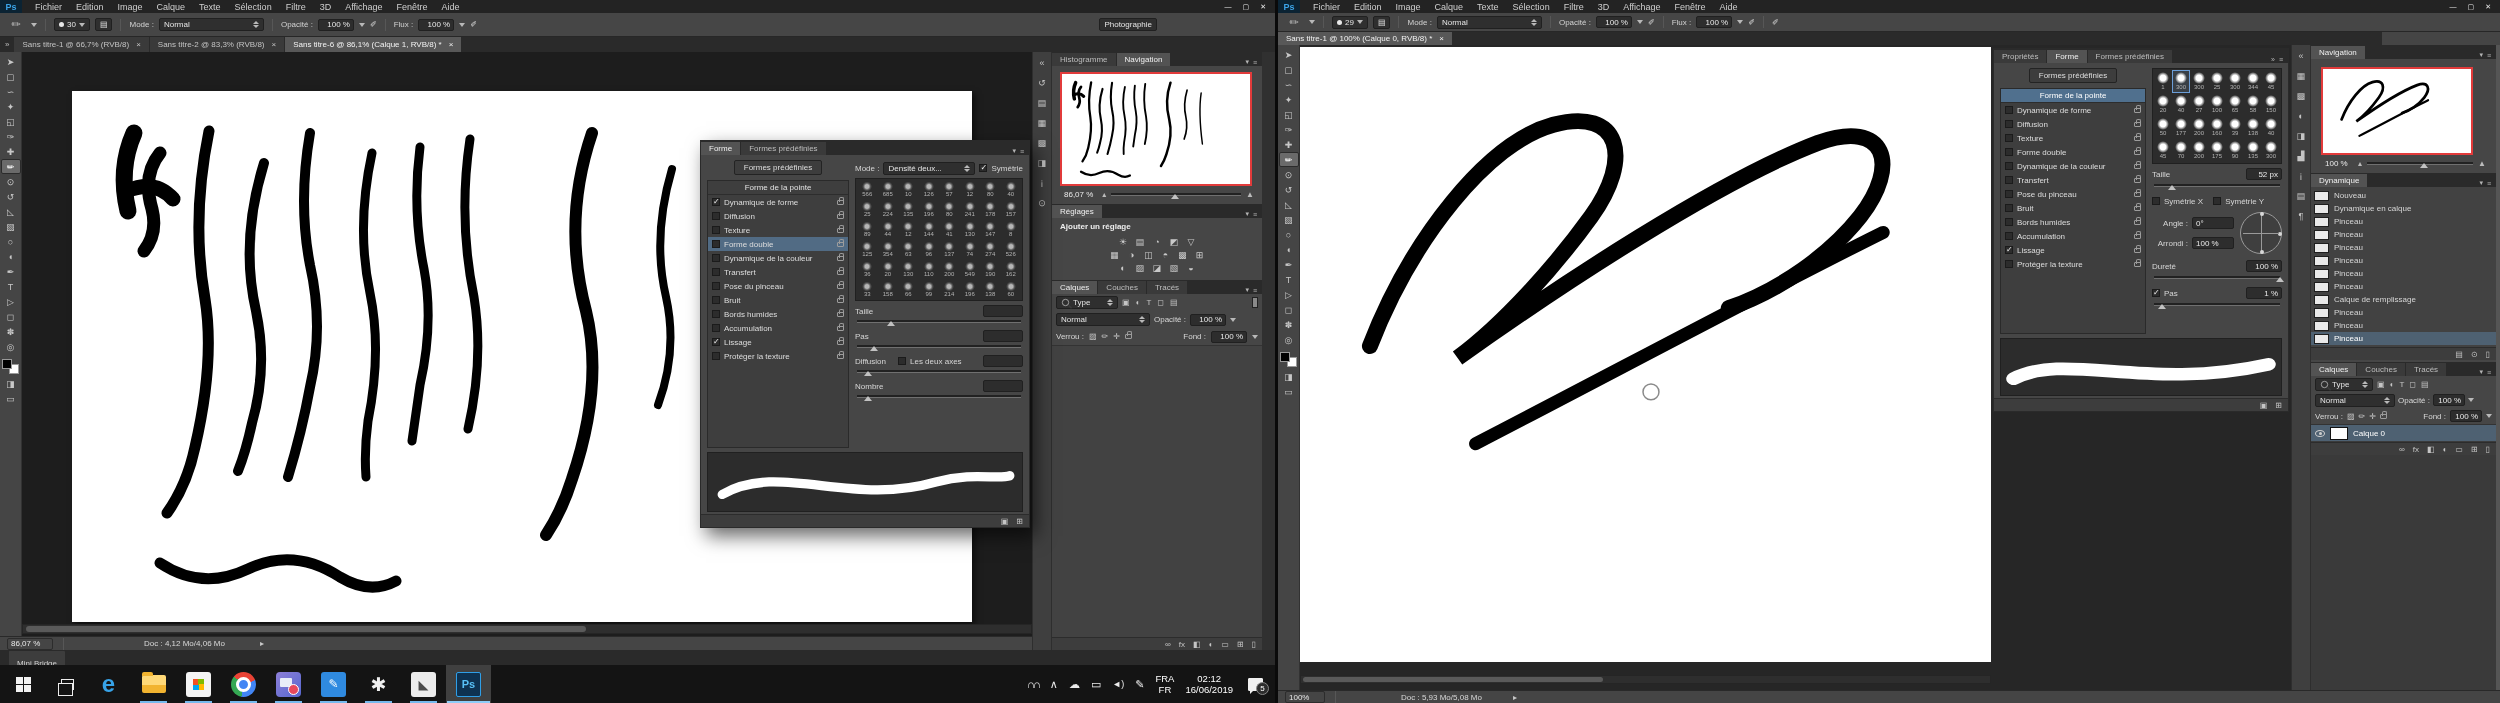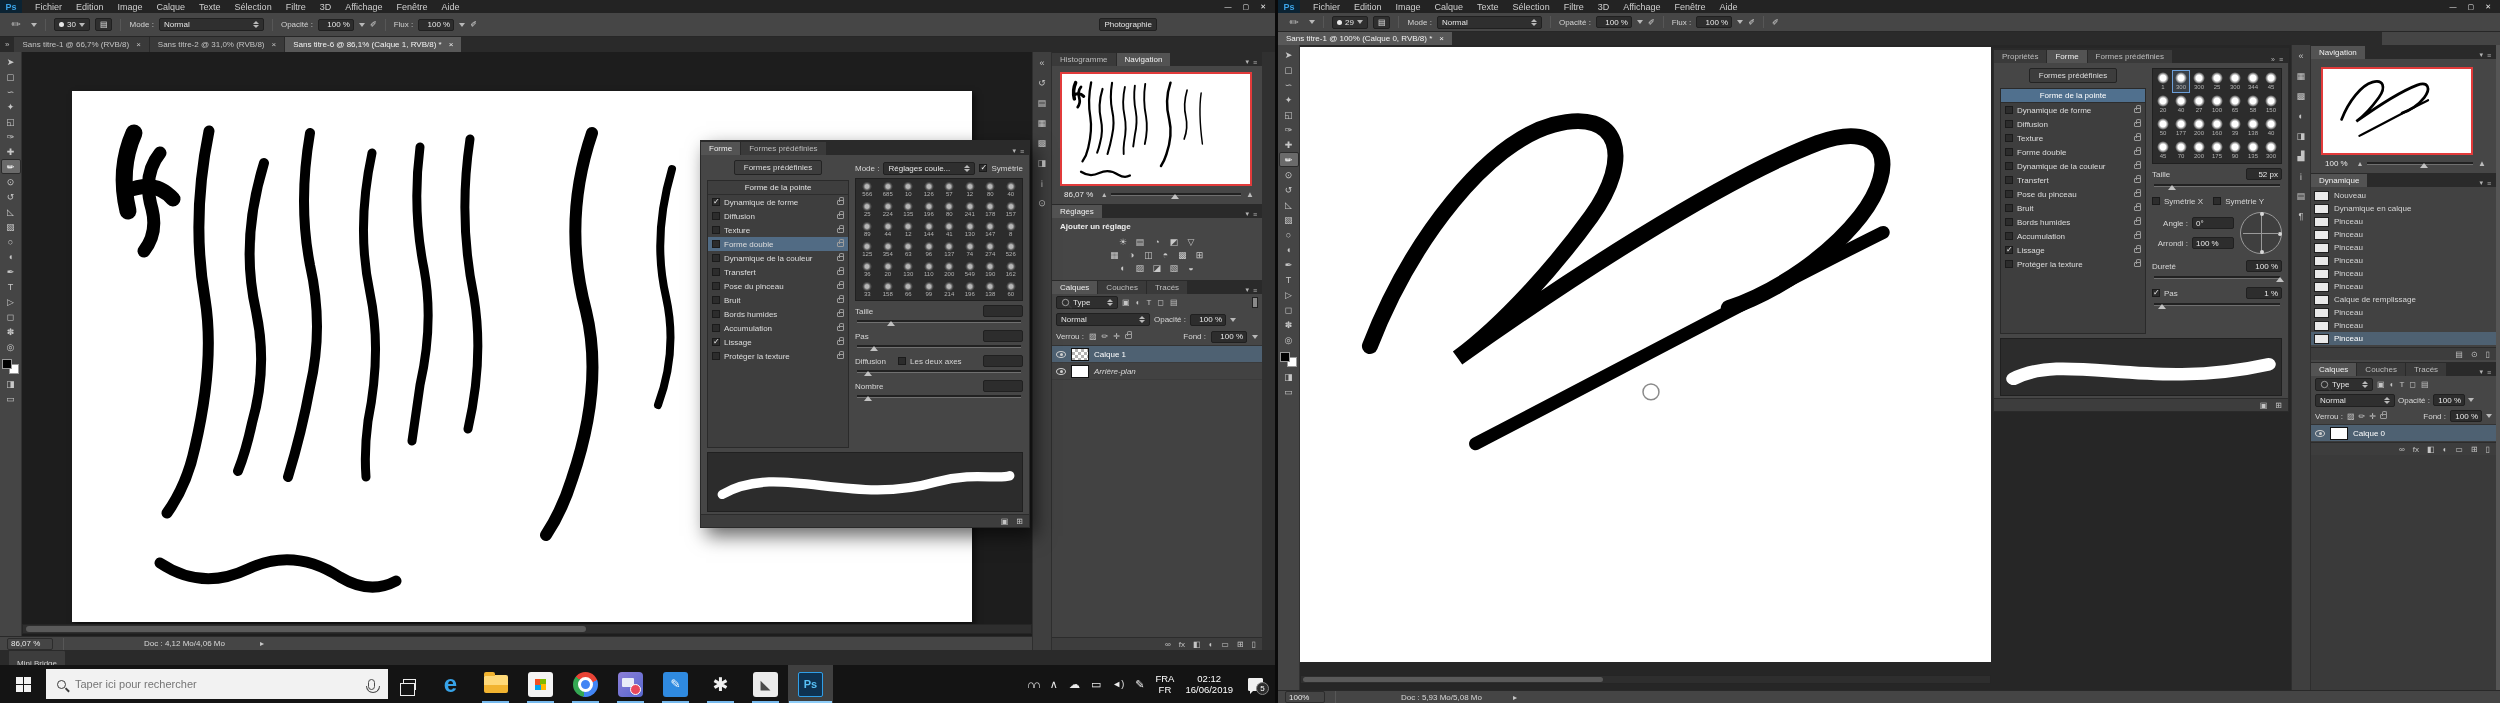--- a/index.html
+++ b/index.html
@@ -191,21 +191,21 @@
 
     <div class="a tabsbar" style="left:0;top:37px;width:1275px;height:15px">
       <span class="f" style="padding:0 5px;color:#bbb">»</span>
       <div class="f" style="align-items:stretch">
 
       <div class="dtab">
           <span>Sans titre-1 @ 66,7% (RVB/8)</span>
           <span class="x">×</span>
         </div>
           <div class="dtab">
-          <span>Sans titre-2 @ 31,0% (RVB/8)</span>
+          <span>Sans titre-2 @ 83,3% (RVB/8)</span>
           <span class="x">×</span>
         </div>
           <div class="dtab active">
           <span>Sans titre-6 @ 86,1% (Calque 1, RVB/8) *</span>
           <span class="x">×</span>
         </div>
         </div>
     </div>
 
     <div class="a toolbar" style="left:0;top:52px;width:22px;height:584px">
@@ -343,21 +343,21 @@
                 <span class="lock push"></span>
               </div>
               </div>
           </div>
         </div>
 
         <div style="flex:1;display:flex;flex-direction:column;min-width:0">
           <div class="f" style="gap:4px;height:16px;flex:none">
             <span>Mode :</span>
             <span class="chip" style="flex:1;justify-content:space-between;min-width:0">
-              <span style="overflow:hidden;text-overflow:ellipsis;white-space:nowrap">Réglages coule...</span>
+              <span style="overflow:hidden;text-overflow:ellipsis;white-space:nowrap">Densité deux...</span>
               <span class="udd">
                   <i class="u"></i>
                   <i class="d"></i>
                 </span>
             </span>
             <span class="cb checked"></span>
             <span>Symétrie</span>
           </div>
           <div class="well bgrid" style="grid-template-columns:repeat(8,1fr);margin-top:2px;padding:1px;height:123px;overflow:hidden">
 
@@ -757,35 +757,20 @@
         <span>▨</span>
             <span>✏</span>
             <span>✛</span>
           </div>
         <span class="lock"></span>
         <span class="push">Fond :</span>
         <span class="vbox">100 %</span>
         <span class="dd"></span>
       </div>
       <div style="flex:1;display:flex;flex-direction:column;background:#424242;border-top:1px solid #333">
-        <div style="display:flex;flex-direction:column">
-
-        <div class="lyr sel">
-            <span class="eye"></span>
-            <span class="lthumb checker"></span>
-            <span class="lname">Calque 1</span>
-            <span class="push"></span>
-          </div>
-            <div class="lyr bg">
-            <span class="eye"></span>
-            <span class="lthumb"></span>
-            <span class="lname">Arrière-plan</span>
-            <span class="push"></span>
-          </div>
-          </div>
         <div style="flex:1"></div>
         <div class="footbar">
 
         <span>∞</span>
             <span>fx</span>
             <span>◧</span>
             <span>◐</span>
             <span>▭</span>
             <span>⊞</span>
             <span>▯</span>
@@ -807,25 +792,20 @@
   </div>
 
   <div class="a taskbar" style="left:0;top:665px;width:1275px;height:38px">
     <div class="start">
       <span class="winlogo">
           <i></i>
           <i></i>
           <i></i>
           <i></i>
         </span>
-    </div>
-    <div class="search">
-      <span class="mag"></span>
-      <input placeholder="Taper ici pour rechercher" style="">
-      <span class="micb"></span>
     </div>
     <div class="tvwrap">
         <span class="tv"></span>
       </div>
     <div class="f" style="height:100%">
 
     <div class="app">
         <span style="display:contents" class="edge"><span class="ic">e</span></span>
       </div>
         <div class="app running">

